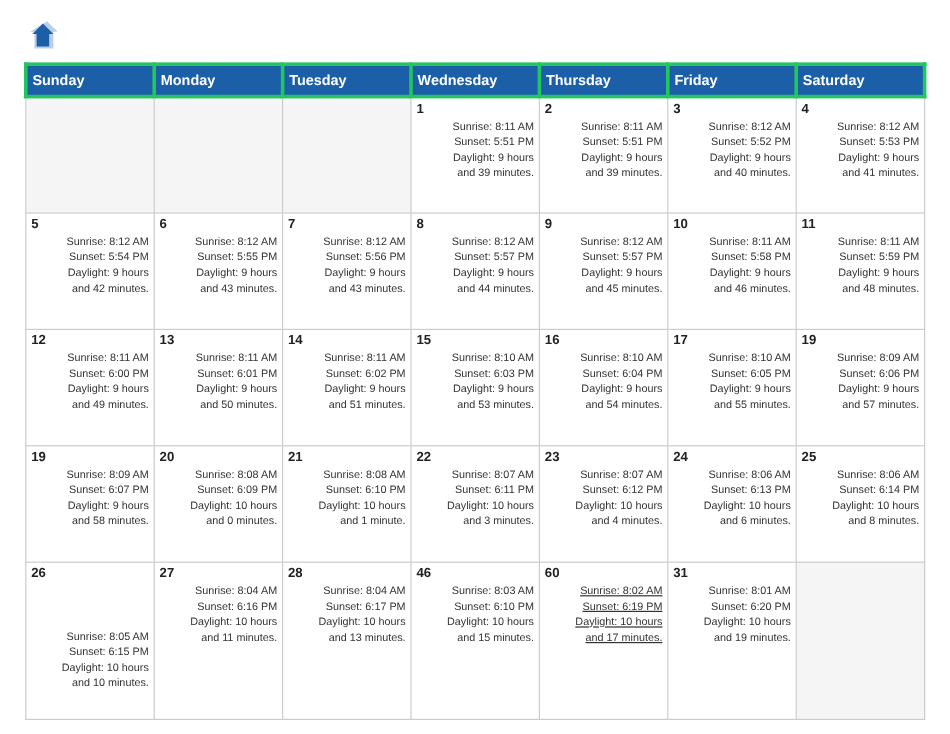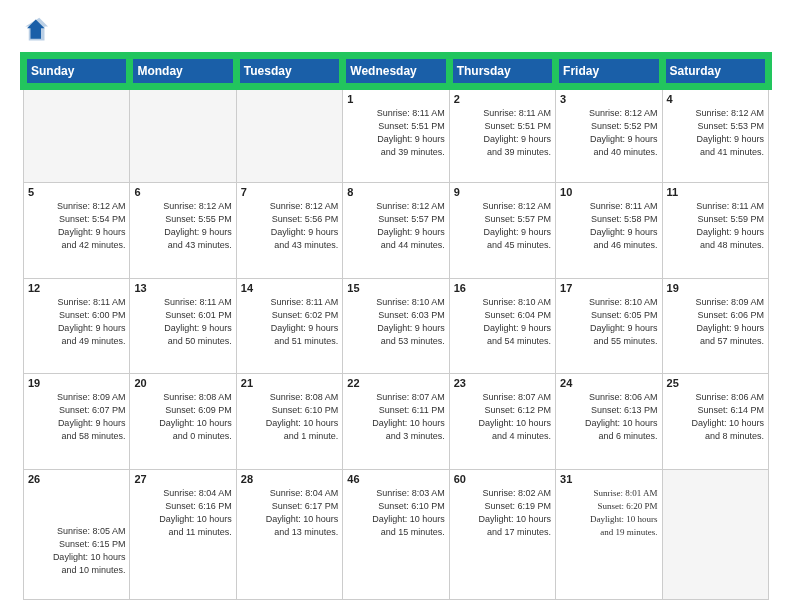--- a/index.html
+++ b/index.html
@@ -59,21 +59,21 @@
       width: 100%;
       table-layout: fixed;
     }
     .calendar th {
       background: #1a5fa8;
       color: #fff;
       font-size: 12px;
       font-weight: bold;
       padding: 5px 4px;
       text-align: left;
-      border: 7px solid #22c55e;
+      border: 3px solid #22c55e;
     }
     .calendar td {
       border: 1px solid #ccc;
       vertical-align: top;
       padding: 3px 4px;
       font-size: 9.5px;
       color: #333;
       background: #fff;
       height: 82px;
     }
@@ -338,28 +338,28 @@
           </td>
           <td>
             <span class="day-num">46</span>
             <div class="day-info" style="white-space: pre-line;">Sunrise: 8:03 AM
 Sunset: 6:10 PM
 Daylight: 10 hours
 and 15 minutes.</div>
           </td>
           <td>
             <span class="day-num">60</span>
-            <div class="day-info" style="white-space: pre-line;">Sunrise: 8:02 AM
+            <div class="day-info" style="white-space: pre-line; text-decoration: underline;">Sunrise: 8:02 AM
 Sunset: 6:19 PM
 Daylight: 10 hours
 and 17 minutes.</div>
           </td>
           <td>
             <span class="day-num">31</span>
-            <div class="day-info" style="white-space: pre-line; font-family: Liberation Serif, serif;">Sunrise: 8:01 AM
+            <div class="day-info" style="white-space: pre-line;">Sunrise: 8:01 AM
 Sunset: 6:20 PM
 Daylight: 10 hours
 and 19 minutes.</div>
           </td>
           <td class="empty"></td>
         </tr>
       </tbody>
   </table>
 </div>
 

